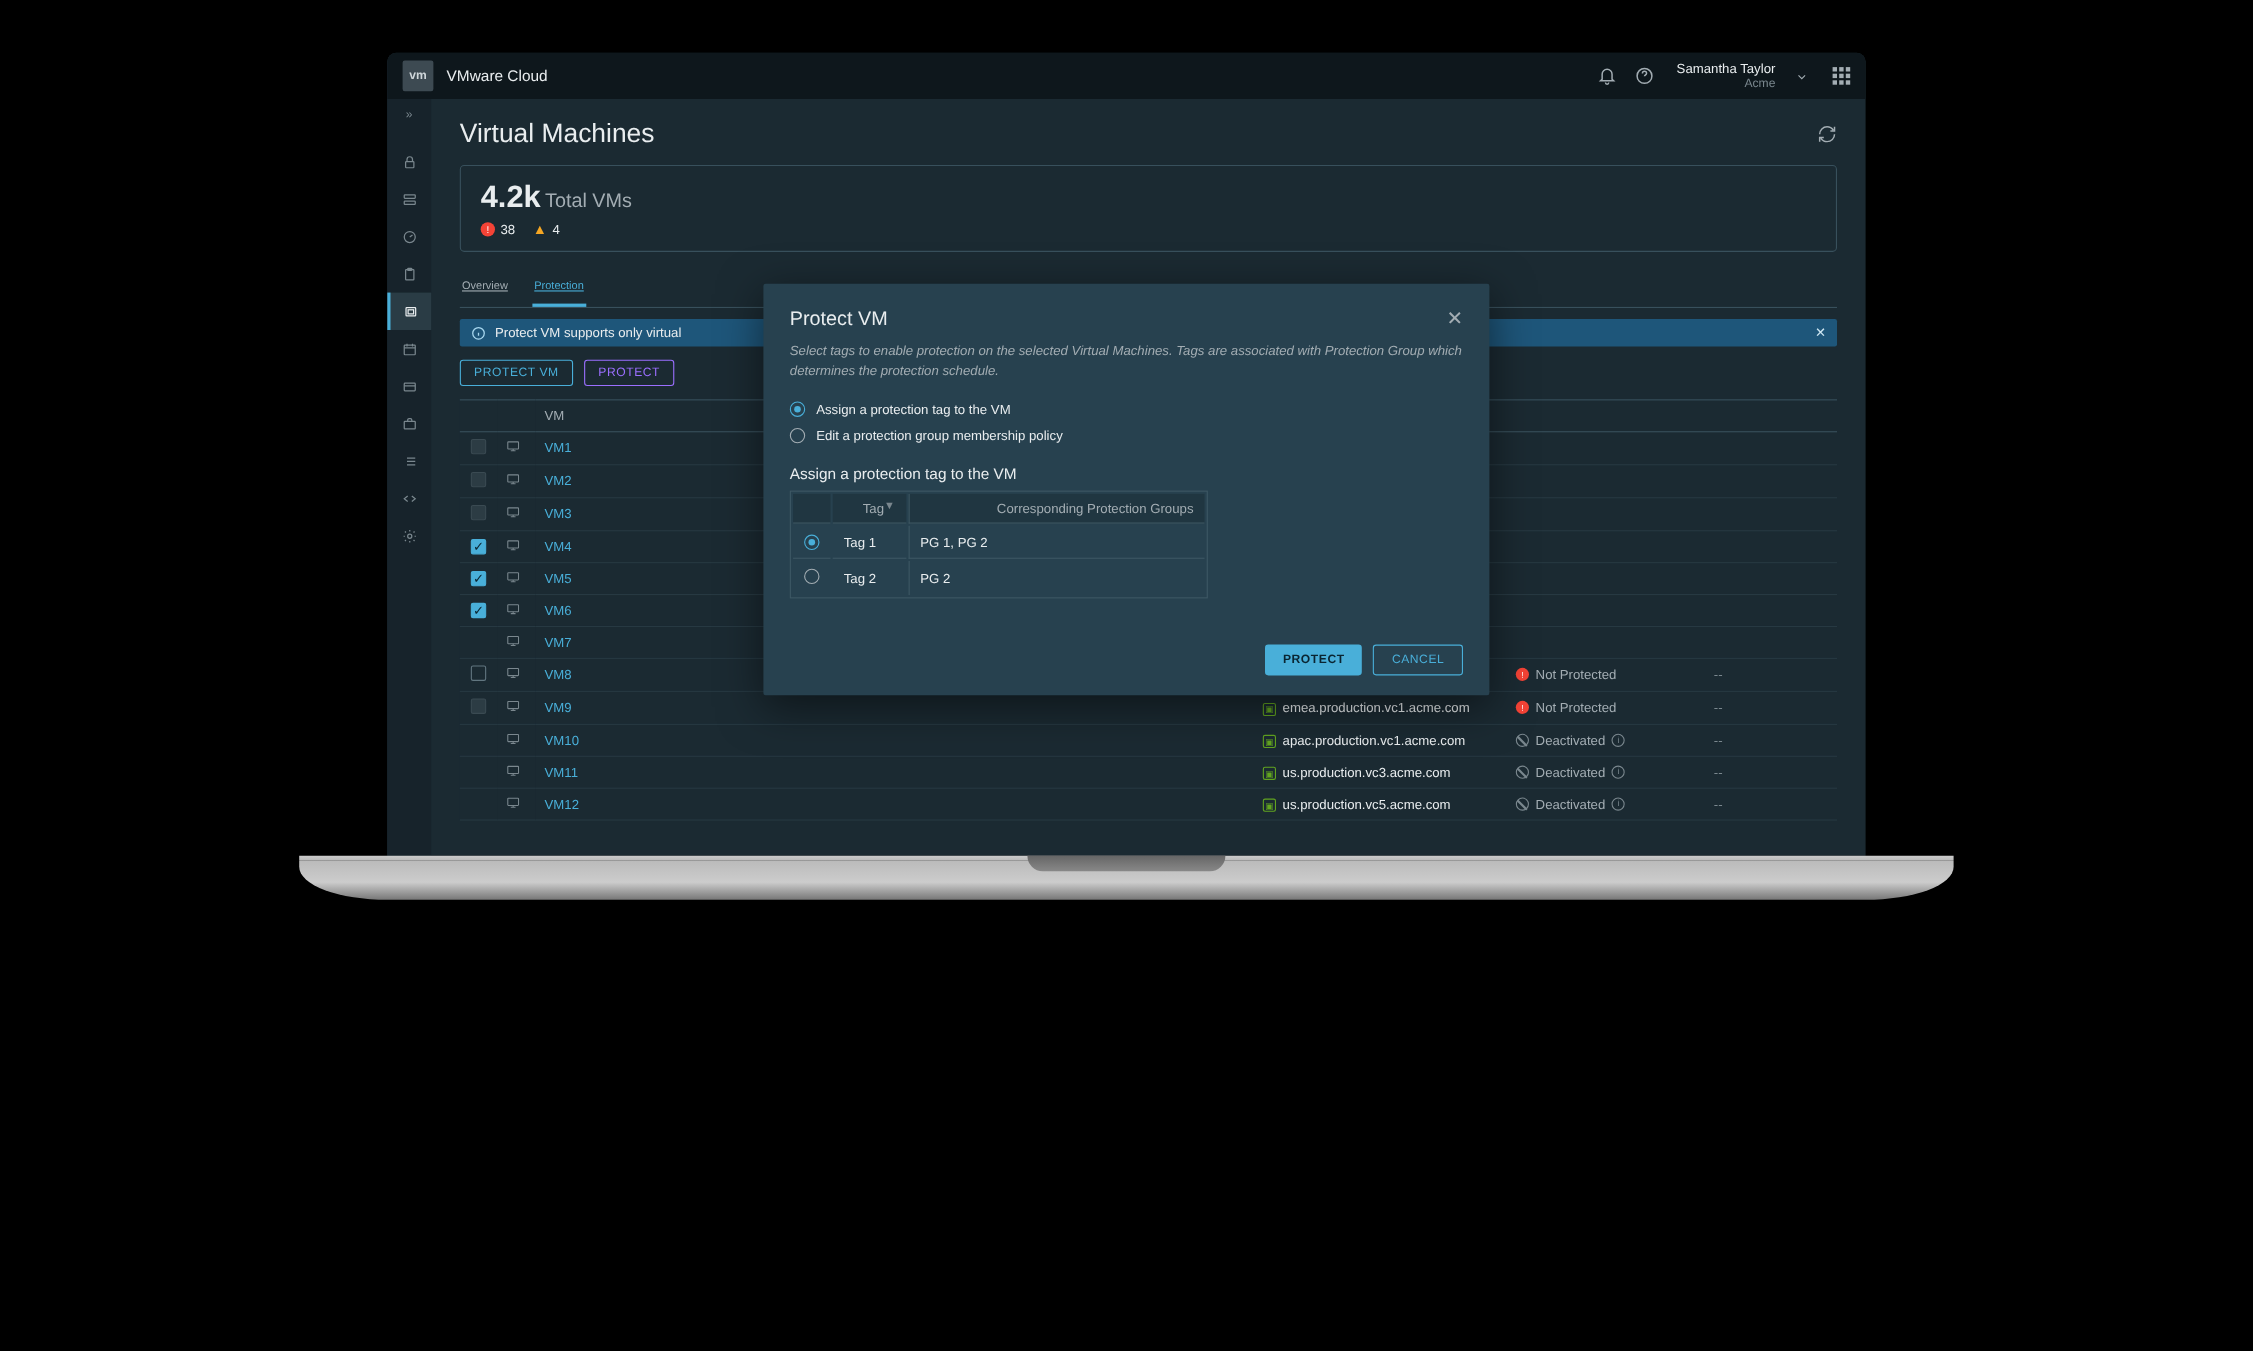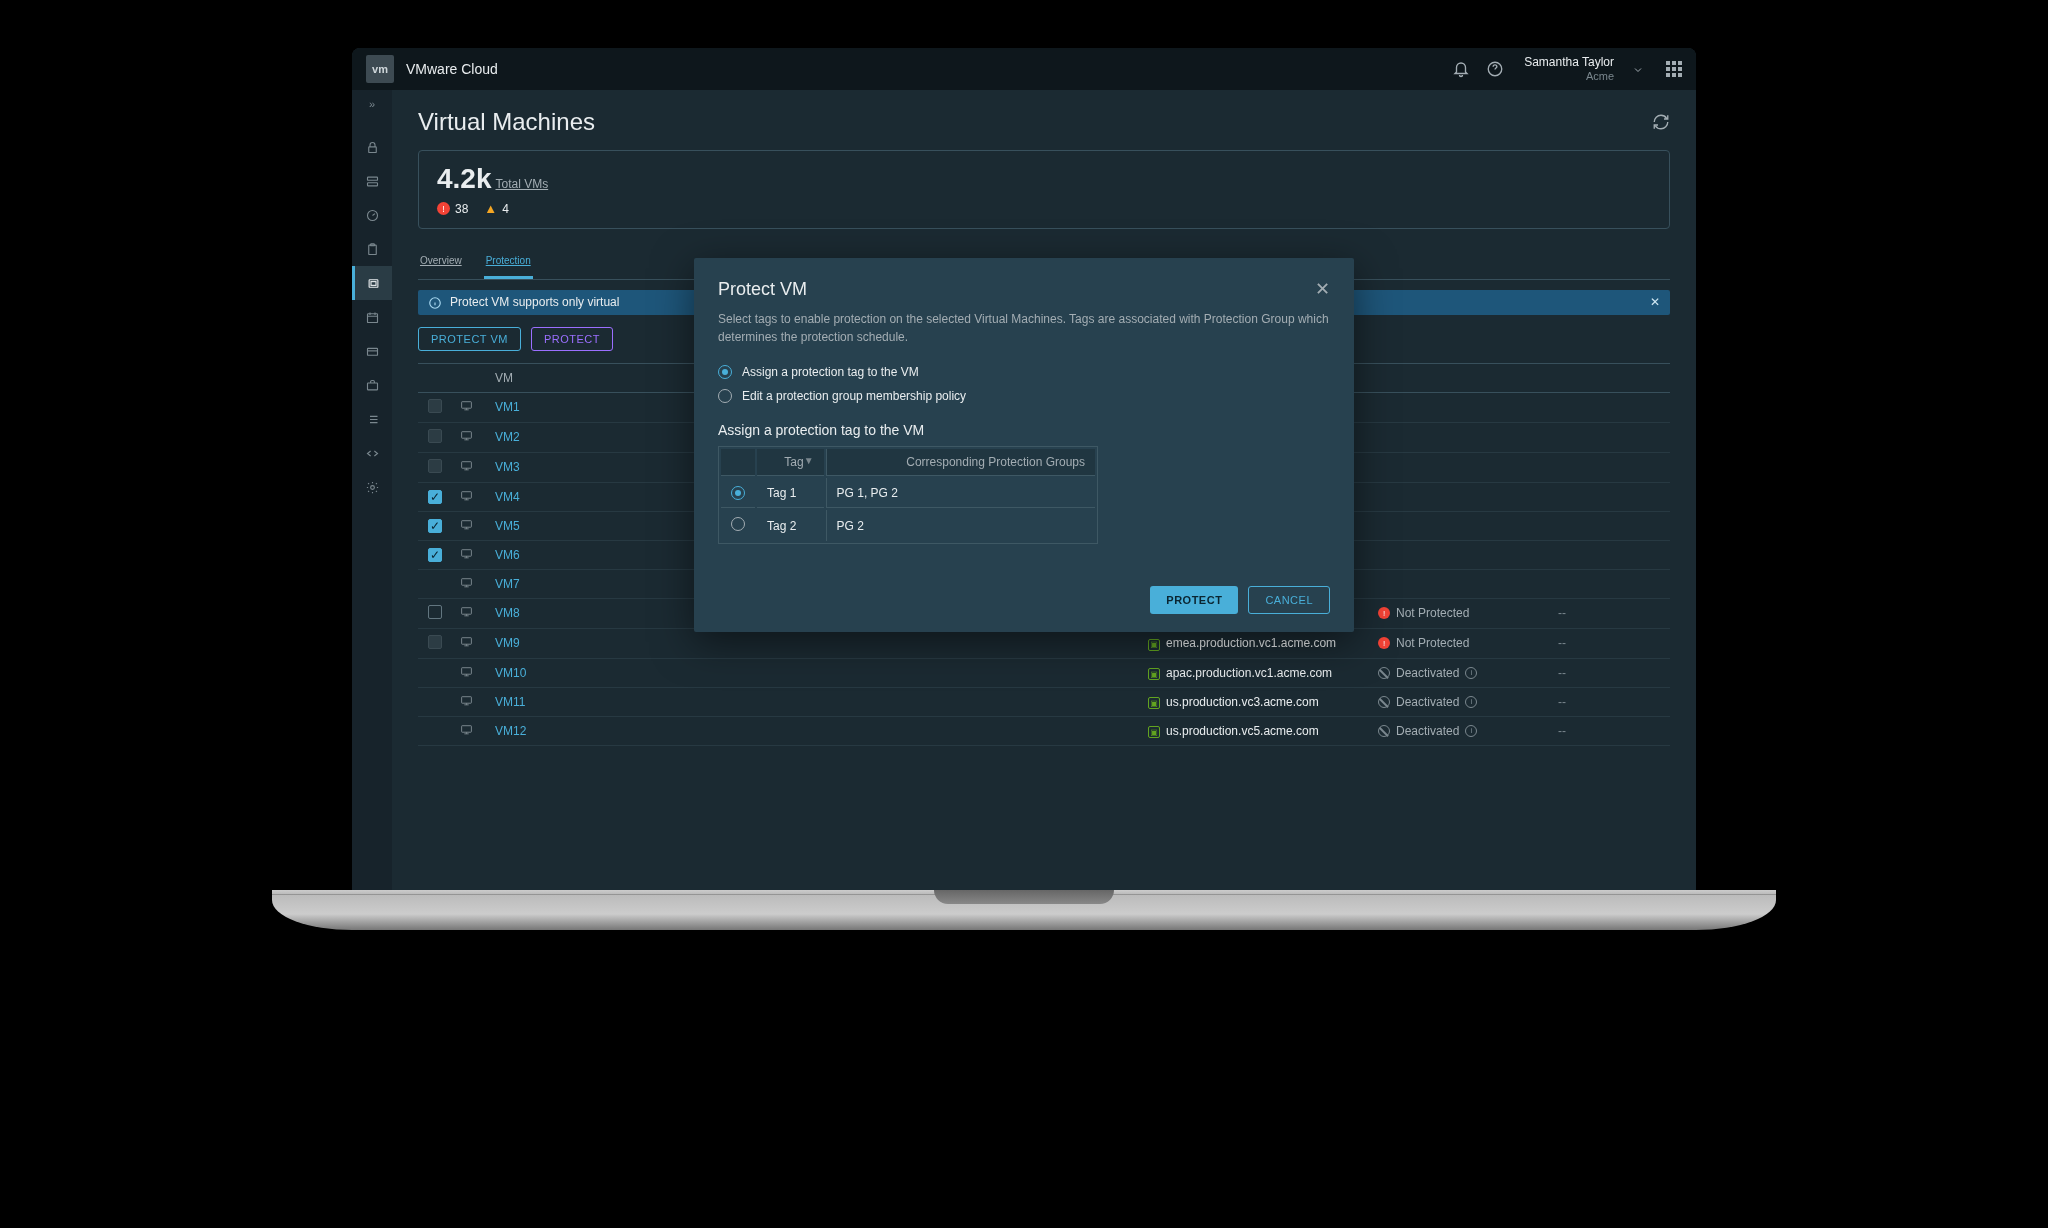--- a/index.html
+++ b/index.html
@@ -31,21 +31,21 @@
   margin:0; padding:0; font-family:"Segoe UI",Arial,sans-serif;
   background:#000; color:var(--text); font-size:13px;
   display:flex; align-items:flex-start; justify-content:center;
   min-height:100vh;
 }
 .device {
   width:1400px; margin:20px auto; background:#000; padding:28px 28px 0 28px;
   border-radius:40px 40px 0 0;
 }
 .screen {
-  background:var(--bg-main); height:842px; overflow:hidden; position:relative;
+  background:var(--bg-main); height:730px; overflow:hidden; position:relative;
   border-radius:8px 8px 0 0;
 }
 .base {
   height:40px;
   background:linear-gradient(to bottom,#ccc 0%,#bbb 10%,#888 11%,#bbb 12%,#ccc 60%,#777 100%);
   margin:0 -80px; border-radius:0 0 80px 80px/0 0 30px 30px;
   position:relative;
 }
 .base::before {
   content:""; position:absolute; top:0; left:50%; transform:translateX(-50%);
@@ -92,21 +92,21 @@
 .content { flex:1; padding:18px 26px; overflow:hidden; }
 .page-head { display:flex; align-items:center; justify-content:space-between; margin-bottom:14px; }
 .page-title { font-size:24px; font-weight:400; }
 .refresh { color:var(--text-dim); cursor:pointer; }
 .summary-card {
   border:1px solid var(--border); border-radius:4px; padding:12px 18px;
   margin-bottom:18px; background:transparent;
 }
 .total-line { display:flex; align-items:baseline; gap:4px; }
 .total-num { font-size:28px; font-weight:600; }
-.total-label { color:var(--text-dim); font-size:12px;text-decoration:underline; }
+.total-label { color:var(--text-dim); font-size:18px; }
 .stat-line { display:flex; gap:16px; margin-top:6px; align-items:center; }
 .stat { display:flex; align-items:center; gap:5px; font-size:12px; }
 .dot-error { width:13px; height:13px; border-radius:50%; background:var(--red);
   display:inline-flex; align-items:center; justify-content:center; font-size:9px; color:#fff;}
 .tri-warn { color:var(--orange); font-size:13px; }
 
 .tabs { display:flex; gap:20px; border-bottom:1px solid var(--border); margin-bottom:0; }
 .tab {
   padding:8px 2px 10px; font-size:10px; color:var(--text-dim); cursor:pointer;text-decoration:underline;
 }
@@ -173,21 +173,21 @@
 }
 .modal {
   pointer-events:auto;
   width:660px; background:var(--bg-modal); margin-top:210px;
   border-radius:2px; box-shadow:0 10px 40px rgba(0,0,0,.5);
   padding:20px 24px 18px;
 }
 .modal-head { display:flex; align-items:center; justify-content:space-between; margin-bottom:10px; }
 .modal-title { font-size:18px; font-weight:400; }
 .modal-close { cursor:pointer; color:var(--text-dim); font-size:18px; }
-.modal-desc { font-size:12px; color:var(--text-dim); line-height:1.5; margin-bottom:14px; }
+.modal-desc { font-size:12px; color:var(--text-dim); line-height:1.5; margin-bottom:14px;font-style:italic; }
 .radio-row { display:flex; align-items:center; gap:10px; padding:5px 0; font-size:12px; }
 .radio {
   width:14px; height:14px; border:1.5px solid var(--accent); border-radius:50%;
   display:inline-flex; align-items:center; justify-content:center; cursor:pointer;
 }
 .radio.selected::after {
   content:""; width:6px; height:6px; border-radius:50%; background:var(--accent);
 }
 .radio.empty { border-color:var(--text-dim); }
 .modal-subtitle { font-size:14px; margin:14px 0 8px; }

